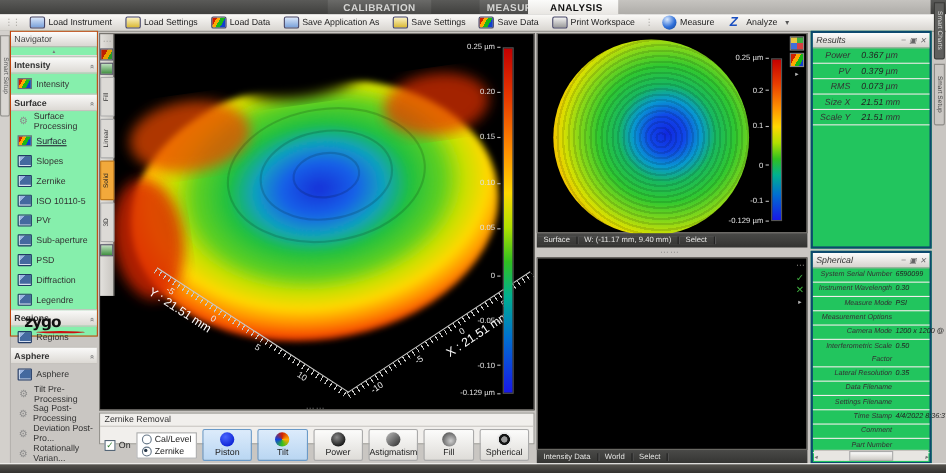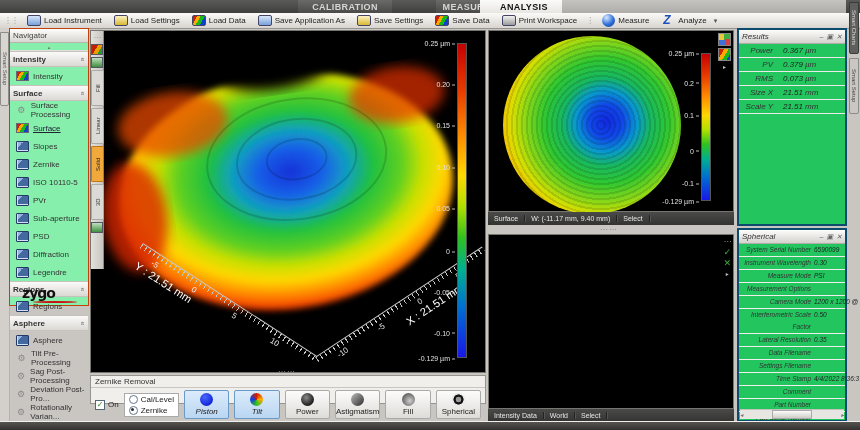--- a/index.html
+++ b/index.html
@@ -80,21 +80,21 @@
   #zern-title{height:11px;border-bottom:1px solid #c9c6c1;display:flex;align-items:center;padding-left:4px;color:#333;}
   #zern-body{display:flex;align-items:center;gap:5px;padding:2px 4px;}
   .chk{width:8px;height:8px;border:1px solid #567;background:#fff;display:inline-flex;align-items:center;justify-content:center;}
   .chk.on::before{content:"✓";font-size:8px;color:#2a7a2a;line-height:6px;}
   #mode-box{border:1px solid #aaa;background:#fff;padding:1px 4px;display:flex;flex-direction:column;gap:2px;}
   .radio{display:flex;align-items:center;gap:3px;}
   .rdot{width:7px;height:7px;border:1px solid #678;border-radius:50%;background:#fff;position:relative;}
   .rdot.sel::before{content:"";position:absolute;left:1px;top:1px;width:3px;height:3px;border-radius:50%;background:#234;}
   .zbtn{width:52px;height:27px;border:1px solid #aaa;border-radius:2px;background:linear-gradient(#fcfcfb,#dedcd8);
         display:flex;flex-direction:column;align-items:center;justify-content:center;gap:1px;}
-  .zbtn.active{background:linear-gradient(#dcebfb,#b9d6f2);border-color:#6a9ac8;font-style:italic;}
+  .zbtn.active{background:linear-gradient(#dcebfb,#b9d6f2);border-color:#6a9ac8;}
   .zico{width:13px;height:13px;border-radius:50%;}
   .zico.piston{background:radial-gradient(circle at 38% 32%,#4a66ff,#1228d8 70%);}
   .zico.tilt{background:conic-gradient(#d02000,#ffaa00,#30c020,#1040e0,#d02000);}
   .zico.power{background:radial-gradient(circle at 40% 35%,#8a8a8a,#141414 75%);}
   .zico.astig{background:linear-gradient(135deg,#bdbdbd,#2a2a2a);}
   .zico.coma{background:radial-gradient(circle at 60% 60%,#cfcfcf,#555 80%);}
   .zico.sph{background:radial-gradient(circle,#9a9a9a 0 28%,#141414 34% 52%,#e8e8e8 58% 72%,#8a8a8a 78%);}
   
   .blackpane{background:#000;border:1px solid #777570;box-sizing:border-box;}
   .pstatus{background:linear-gradient(#4a4a48,#333331);color:#e6e6e4;display:flex;align-items:center;font-size:7px;}

